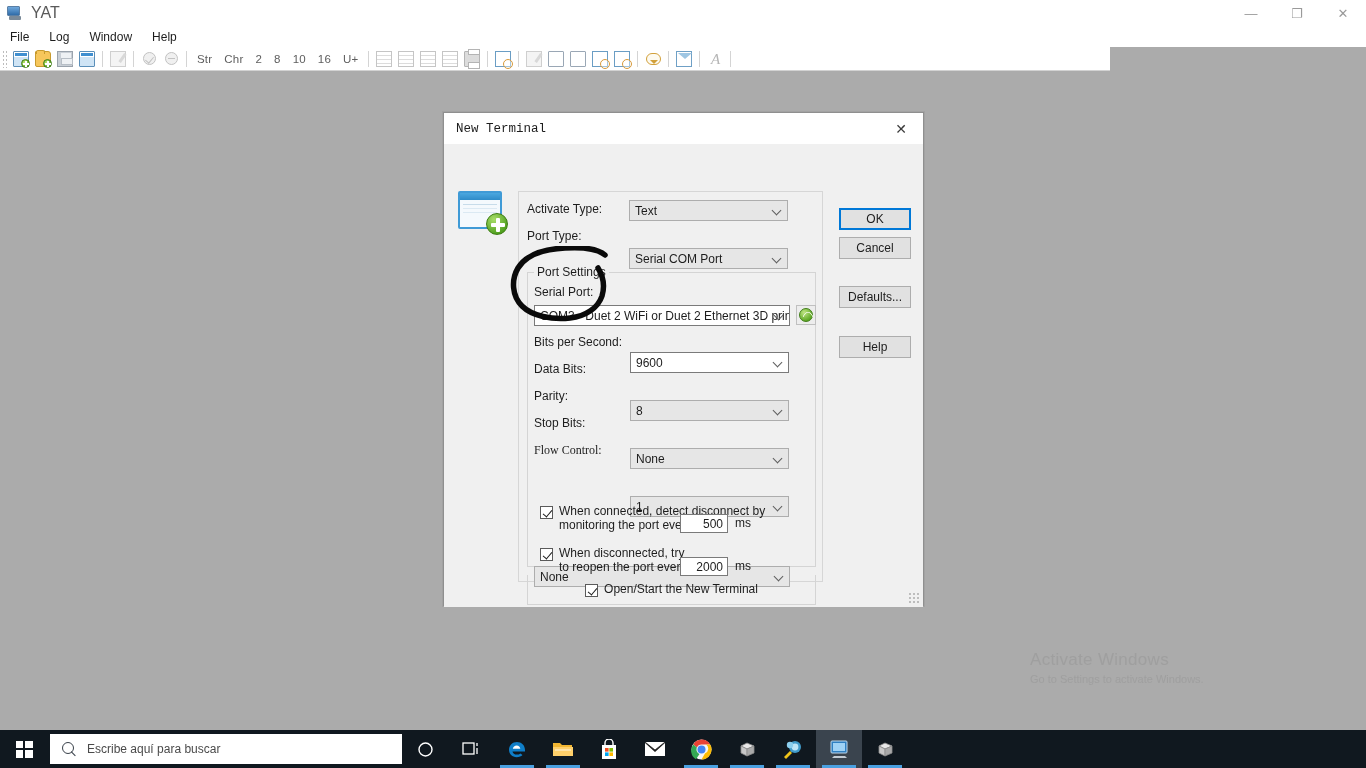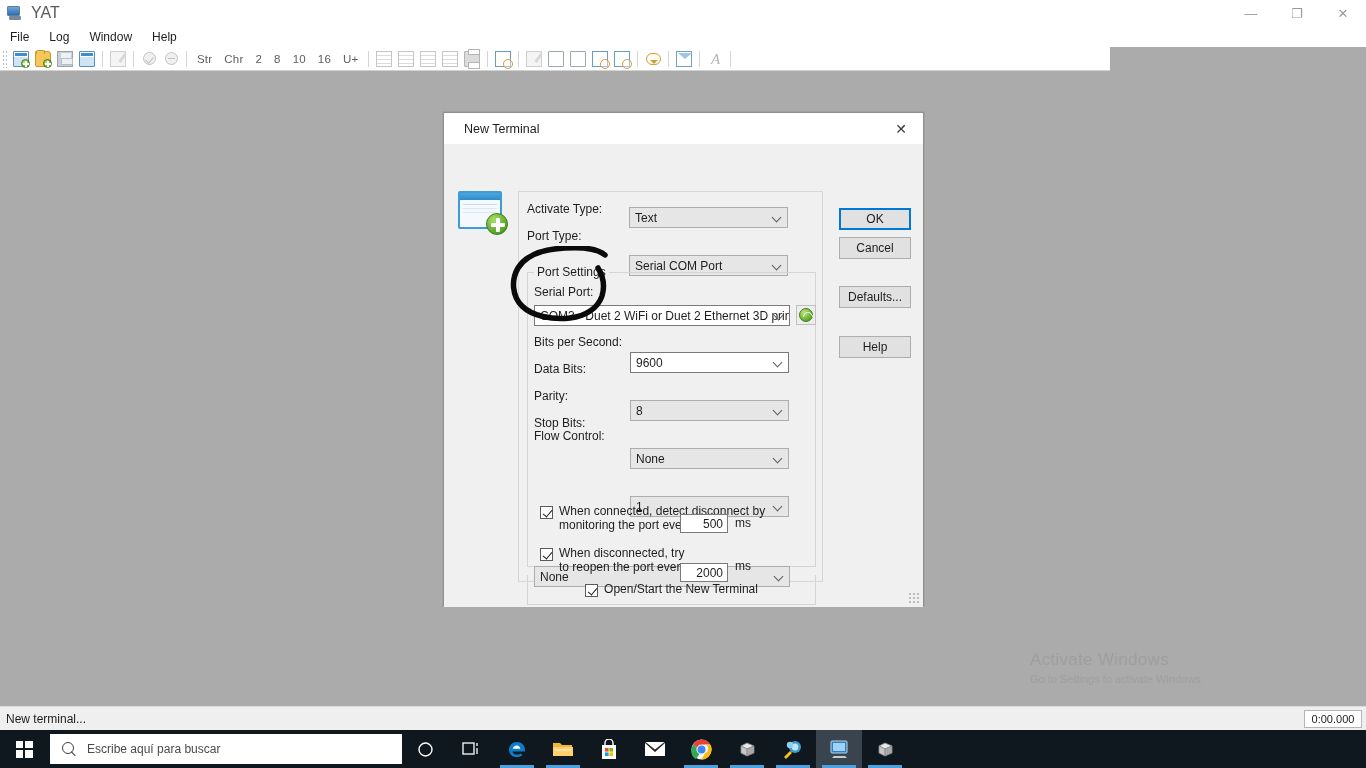--- a/index.html
+++ b/index.html
@@ -149,21 +149,21 @@
     width: 481px; height: 494px;
     background: #f0f0f0;
     border: 1px solid #8f8f8f;
     box-shadow: 0 0 0 1px rgba(0,0,0,.05);
   }
   #dialog-titlebar {
     height: 31px; background: #ffffff;
     display: flex; align-items: center; justify-content: space-between;
   }
   #dialog-title {
-    margin-left: 20px; font-size: 12.5px; color: #1d1d1d;
+    margin-left: 12px; font-size: 12.5px; color: #1d1d1d; font-family: Liberation Mono, monospace;
   }
   #dialog-close {
     width: 44px; height: 30px; display: flex; align-items: center; justify-content: center;
     color: #3a3a3a; font-size: 14px;
   }
 
   #dialog-body { position: relative; height: 463px; background: #f0f0f0; }
 
   
   #new-terminal-icon {
@@ -470,21 +470,21 @@
       <div id="new-terminal-icon">
         <div class="win"></div>
         <div class="badge"></div>
       </div>
 
       <div id="settings-panel">
 
         <div class="row" style="left:8px; top:10px;">
           <span class="lbl" style="width:100px;">Activate Type:</span>
         </div>
-        <div class="combo" style="left:110px; top:8px; width:159px;margin-top:7px;">
+        <div class="combo" style="left:110px; top:8px; width:159px;">
           <span>Text</span>
           <span class="arrow"></span>
         </div>
 
         <div class="row" style="left:8px; top:37px;">
           <span class="lbl" style="width:100px;">Port Type:</span>
         </div>
         <div class="combo" style="left:110px; top:35px; width:159px;">
           <span>Serial COM Port</span>
           <span class="arrow"></span>
@@ -519,21 +519,21 @@
             <span>None</span>
             <span class="arrow"></span>
           </div>
 
           <span class="lbl" style="position:absolute; left:6px; top:143px;">Stop Bits:</span>
           <div class="combo" style="left:102px; top:139px; width:159px;">
             <span>1</span>
             <span class="arrow"></span>
           </div>
 
-          <span class="lbl" style="position:absolute; left:6px; top:156px;">Flow Control:</span>
+          <span class="lbl" style="position:absolute; left:6px; top:170px;font-family:Liberation Serif, serif;">Flow Control:</span>
           <div class="combo" style="left:6px; top:188px; width:256px;">
             <span>None</span>
             <span class="arrow"></span>
           </div>
 
           <div class="chk-row" style="left:12px; top:232px;">
             <div class="checkbox checked"></div>
             <div class="chk-label">
               <span>When connected, detect disconnect by</span>
               <span class="l2">monitoring the port every</span>
@@ -542,21 +542,21 @@
           <div class="numbox" style="left:152px; top:241px;">500</div>
           <span class="unit" style="left:207px; top:243px;">ms</span>
 
           <div class="chk-row" style="left:12px; top:274px;">
             <div class="checkbox checked"></div>
             <div class="chk-label">
               <span>When disconnected, try</span>
               <span class="l2">to reopen the port every</span>
             </div>
           </div>
-          <div class="numbox" style="left:152px; top:284px;margin-top:6px;">2000</div>
+          <div class="numbox" style="left:152px; top:284px;">2000</div>
           <span class="unit" style="left:207px; top:286px;">ms</span>
         </div>
 
         <div class="open-start-row">
           <div class="checkbox checked"></div>
           <span class="chk-label">Open/Start the New Terminal</span>
         </div>
       </div>
 
       <div class="dlg-btn default" style="left:395px; top:64px;">OK</div>
@@ -565,24 +565,20 @@
       <div class="dlg-btn" style="left:395px; top:192px;">Help</div>
 
       <div id="resize-grip"></div>
     </div>
   </div>
 
   <svg id="annotation" viewBox="0 0 110 78" xmlns="http://www.w3.org/2000/svg">
     <path d="M 95 9 C 88 3 72 1 55 2 C 34 3 16 9 8 22 C 1 34 2 50 12 60 C 22 70 42 74 60 72 C 76 70 88 62 92 50 C 95 40 93 30 88 22" fill="none" stroke="#0a0a0a" stroke-width="5.5" stroke-linecap="round" stroke-linejoin="round"></path>
   </svg>
 
-  <div id="statusbar">
-    <span class="status-text">New terminal...</span>
-    <span class="timer">0:00.000</span>
-  </div>
 </div>
 
 <div id="taskbar">
   <div id="start-button">
     <span class="win-logo">
       <i></i>
         <i></i>
         <i></i>
         <i></i>
     </span>

